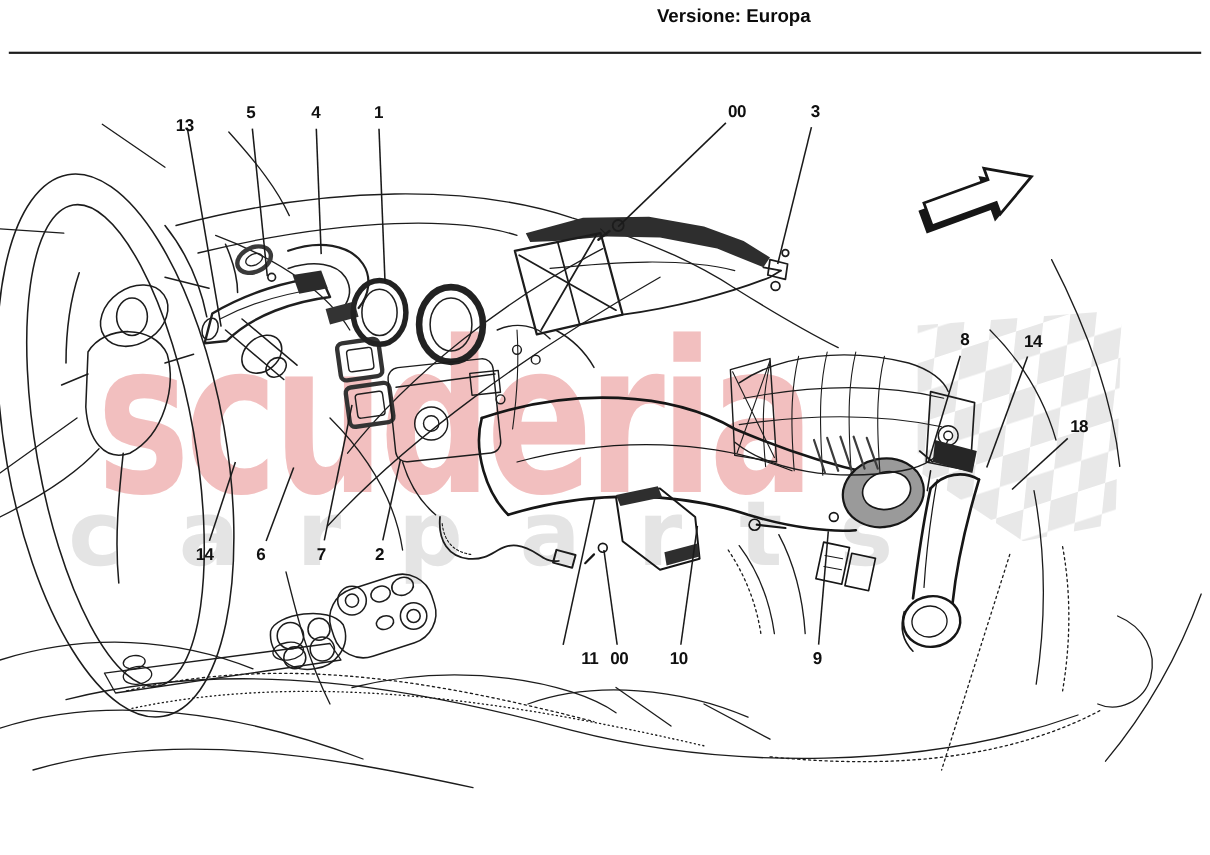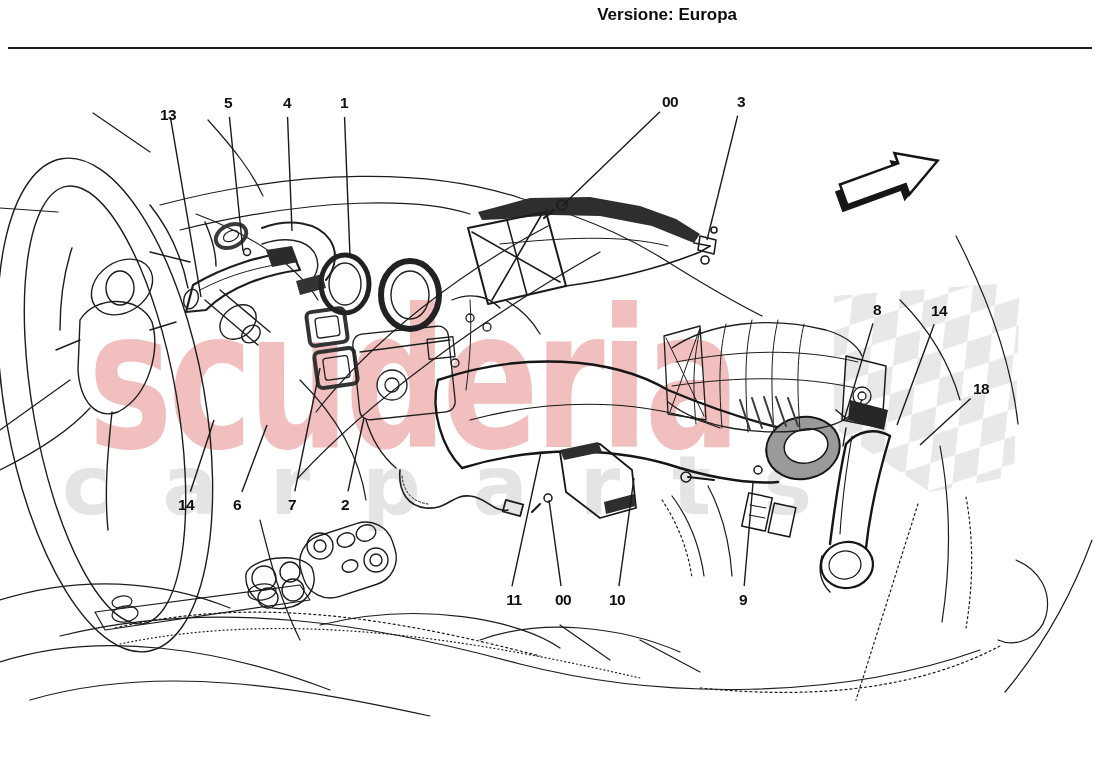--- a/index.html
+++ b/index.html
@@ -273,18 +273,18 @@
       <div class="callout" style="left: 344px; top: 103px;">1</div>
       <div class="callout" style="left: 670px; top: 102px;">00</div>
       <div class="callout" style="left: 741px; top: 102px;">3</div>
       <div class="callout" style="left: 877px; top: 310px;">8</div>
       <div class="callout" style="left: 939px; top: 311px;">14</div>
       <div class="callout" style="left: 981px; top: 389px;">18</div>
       <div class="callout" style="left: 186px; top: 505px;">14</div>
       <div class="callout" style="left: 237px; top: 505px;">6</div>
       <div class="callout" style="left: 292px; top: 505px;">7</div>
       <div class="callout" style="left: 345px; top: 505px;">2</div>
-      <div class="callout" style="left: 514px; top: 600px;">11</div>
+      <div class="callout" style="left: 536px; top: 600px;">11</div>
       <div class="callout" style="left: 563px; top: 600px;">00</div>
       <div class="callout" style="left: 617px; top: 600px; text-align: center;">10</div>
       <div class="callout" style="left: 743px; top: 600px;">9</div>
     </div>
 </div>
 
 </body></html>

